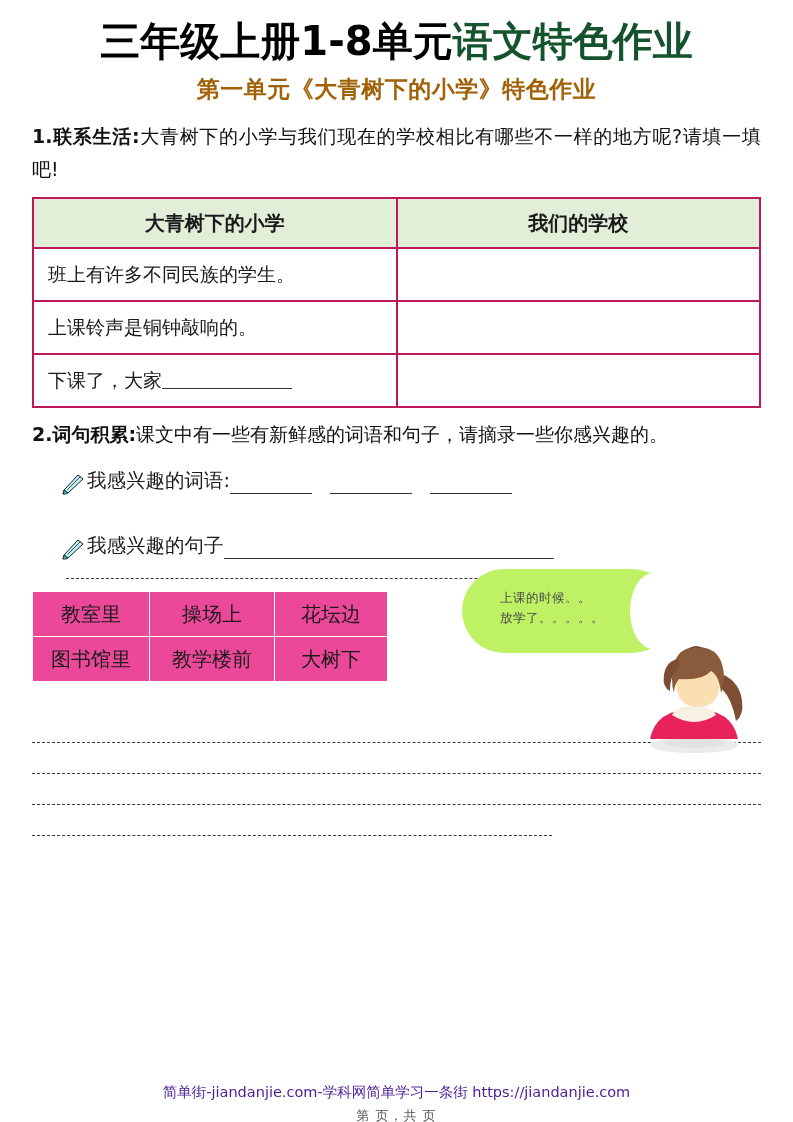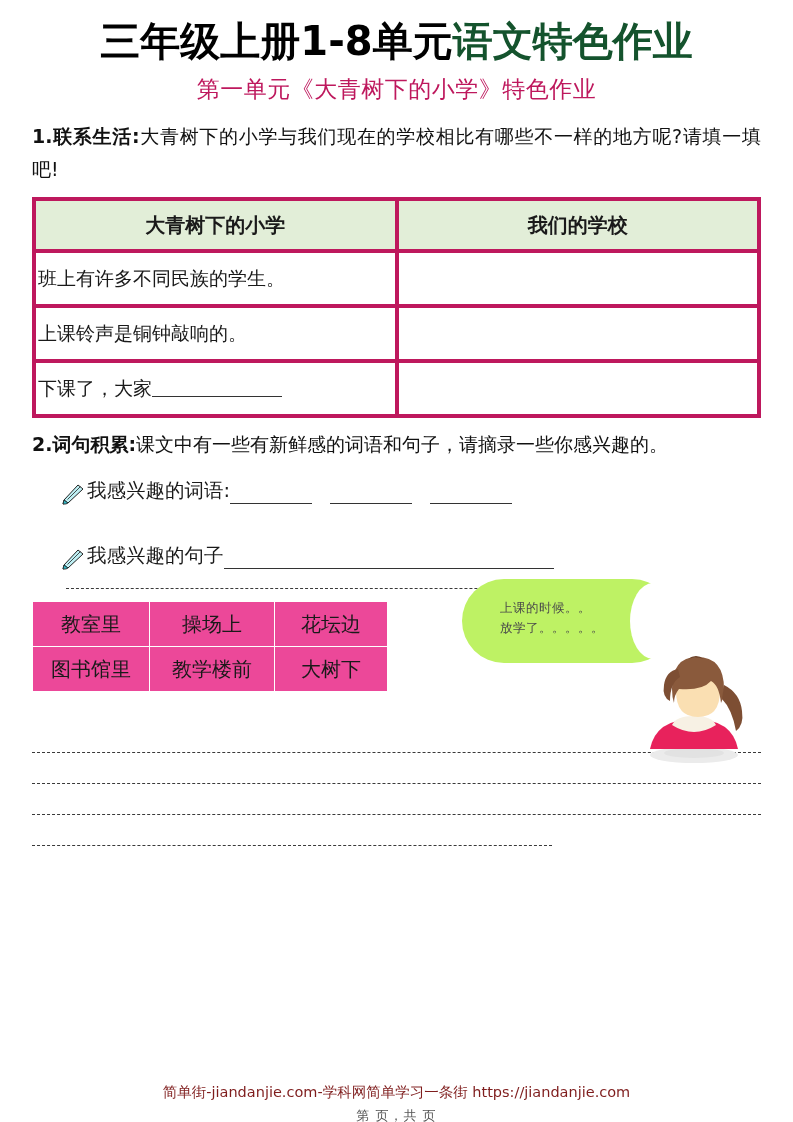--- a/index.html
+++ b/index.html
@@ -33,22 +33,22 @@
     letter-spacing: 0px;
     margin: 18px 0 0 0;
     white-space: nowrap;
   }
   .main-title .black { color: #000000; }
   .main-title .red { color: #14532d; }
 
   .sub-title {
     text-align: center;
     font-size: 23px;
-    font-weight: normal;
-    color: #be185d;
+    font-weight: bold;
+    color: #a16207;
     margin: 10px 0 15px 0;
     letter-spacing: 0.5px;
     white-space: nowrap;
   }
 
   
   .para {
     font-size: 19px;
     line-height: 33px;
     color: #111111;
@@ -61,23 +61,23 @@
 
   
   table.compare {
     width: 100%;
     border-collapse: collapse;
     margin-top: 11px;
     table-layout: fixed;
   }
   table.compare th,
   table.compare td {
-    border: 4px solid #be185d;
+    border: 2px solid #be185d;
     height: 47px;
-    padding: 2px 2px;
+    padding: 2px 14px;
     font-size: 19px;
     font-weight: normal;
     vertical-align: middle;
   }
   table.compare th {
     background: #e2eed8;
     text-align: center;
     font-weight: bold;
     font-size: 20px;
     height: 44px;
@@ -209,21 +209,21 @@
   .write-line.short { width: 520px; }
 
   
   .watermark {
     position: absolute;
     left: 0;
     right: 0;
     top: 1065px;
     text-align: center;
     font-size: 14.5px;
-    color: #7f1d1d;
+    color: #4c1d95;
     white-space: nowrap;
   }
   .page-num {
     position: absolute;
     left: 0;
     right: 0;
     top: 1089px;
     text-align: center;
     font-size: 13px;
     color: #555555;

